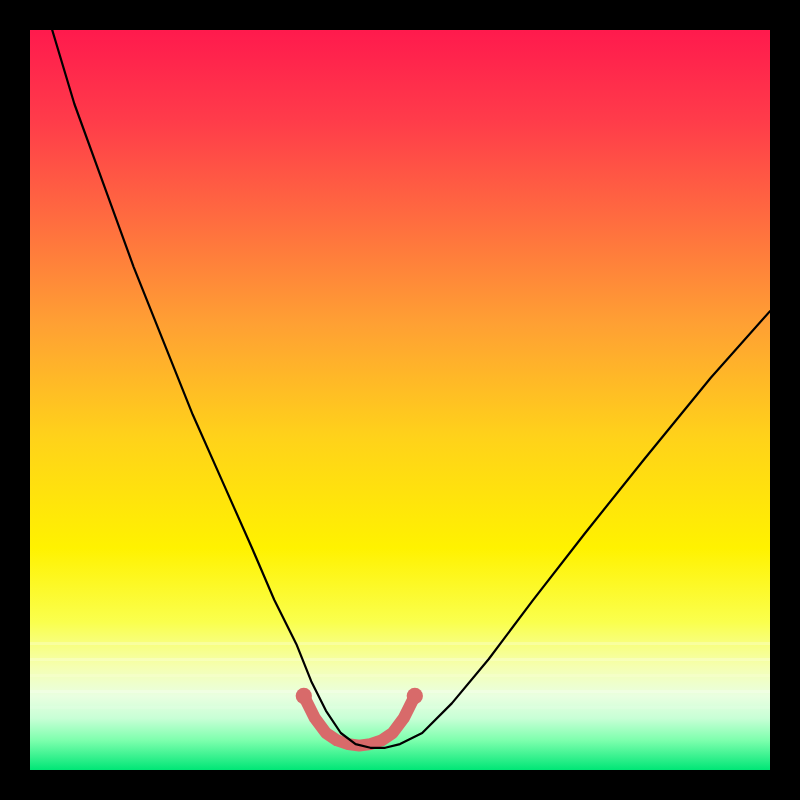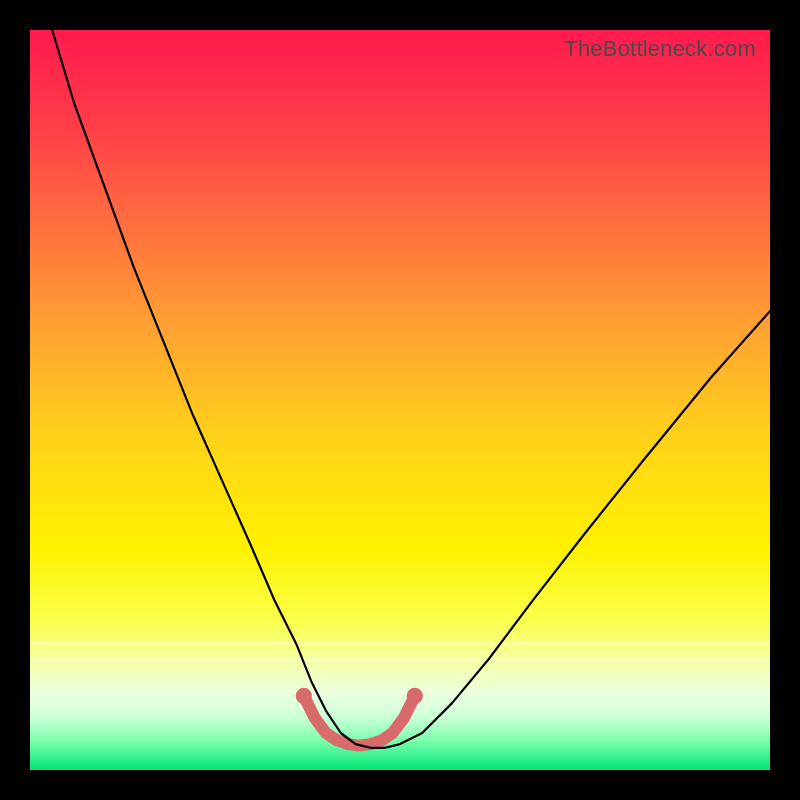--- a/index.html
+++ b/index.html
@@ -88,16 +88,15 @@
 
     <svg class="curves" viewBox="0 0 100 100" preserveAspectRatio="none">
       <g>
         <path id="highlight-path" fill="none" stroke="#d86a6a" stroke-width="1.6" stroke-linecap="round" stroke-linejoin="round" vector-effect="non-scaling-stroke" style="stroke-width: 12px; stroke: rgb(216, 106, 106);" d="M37.00 90.00 L38.50 93.00 L40.00 95.00 L41.50 96.00 L43.00 96.50 L44.50 96.70 L46.00 96.50 L47.50 96.00 L49.00 95.00 L50.50 93.00 L52.00 90.00"></path>
         <circle id="hl-start" r="1.1" fill="#d86a6a" cx="37" cy="90"></circle>
         <circle id="hl-end" r="1.1" fill="#d86a6a" cx="52" cy="90"></circle>
       </g>
       <path id="main-curve" fill="none" stroke="#000000" stroke-linecap="round" stroke-linejoin="round" vector-effect="non-scaling-stroke" style="stroke-width: 2.2px; stroke: rgb(0, 0, 0);" d="M3.00 0.00 L6.00 10.00 L10.00 21.00 L14.00 32.00 L18.00 42.00 L22.00 52.00 L26.00 61.00 L30.00 70.00 L33.00 77.00 L36.00 83.00 L38.00 88.00 L40.00 92.00 L42.00 95.00 L44.00 96.50 L46.00 97.00 L48.00 97.00 L50.00 96.50 L53.00 95.00 L57.00 91.00 L62.00 85.00 L68.00 77.00 L75.00 68.00 L83.00 58.00 L92.00 47.00 L100.00 38.00"></path>
     </svg>
 
-    <div class="watermark">TheBottleneck.com</div>
   </div>
 
 </div>
 
 </body></html>

